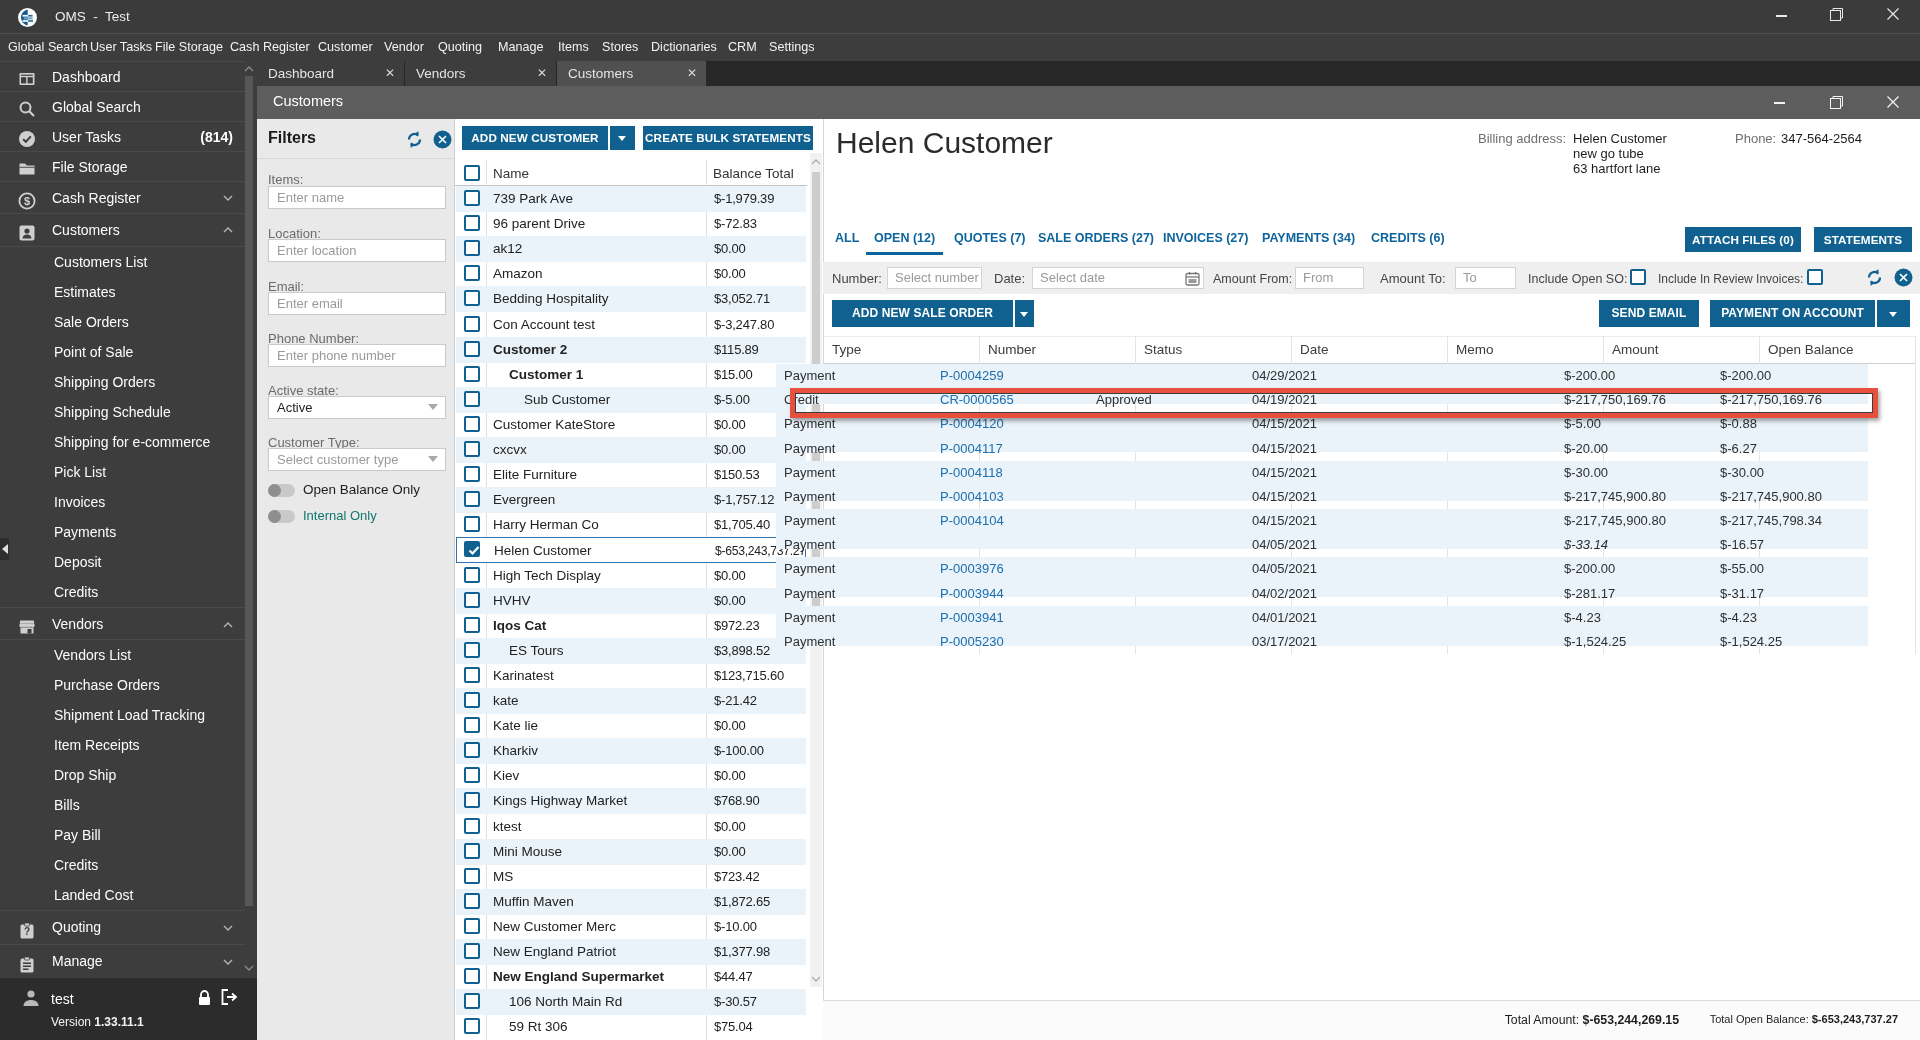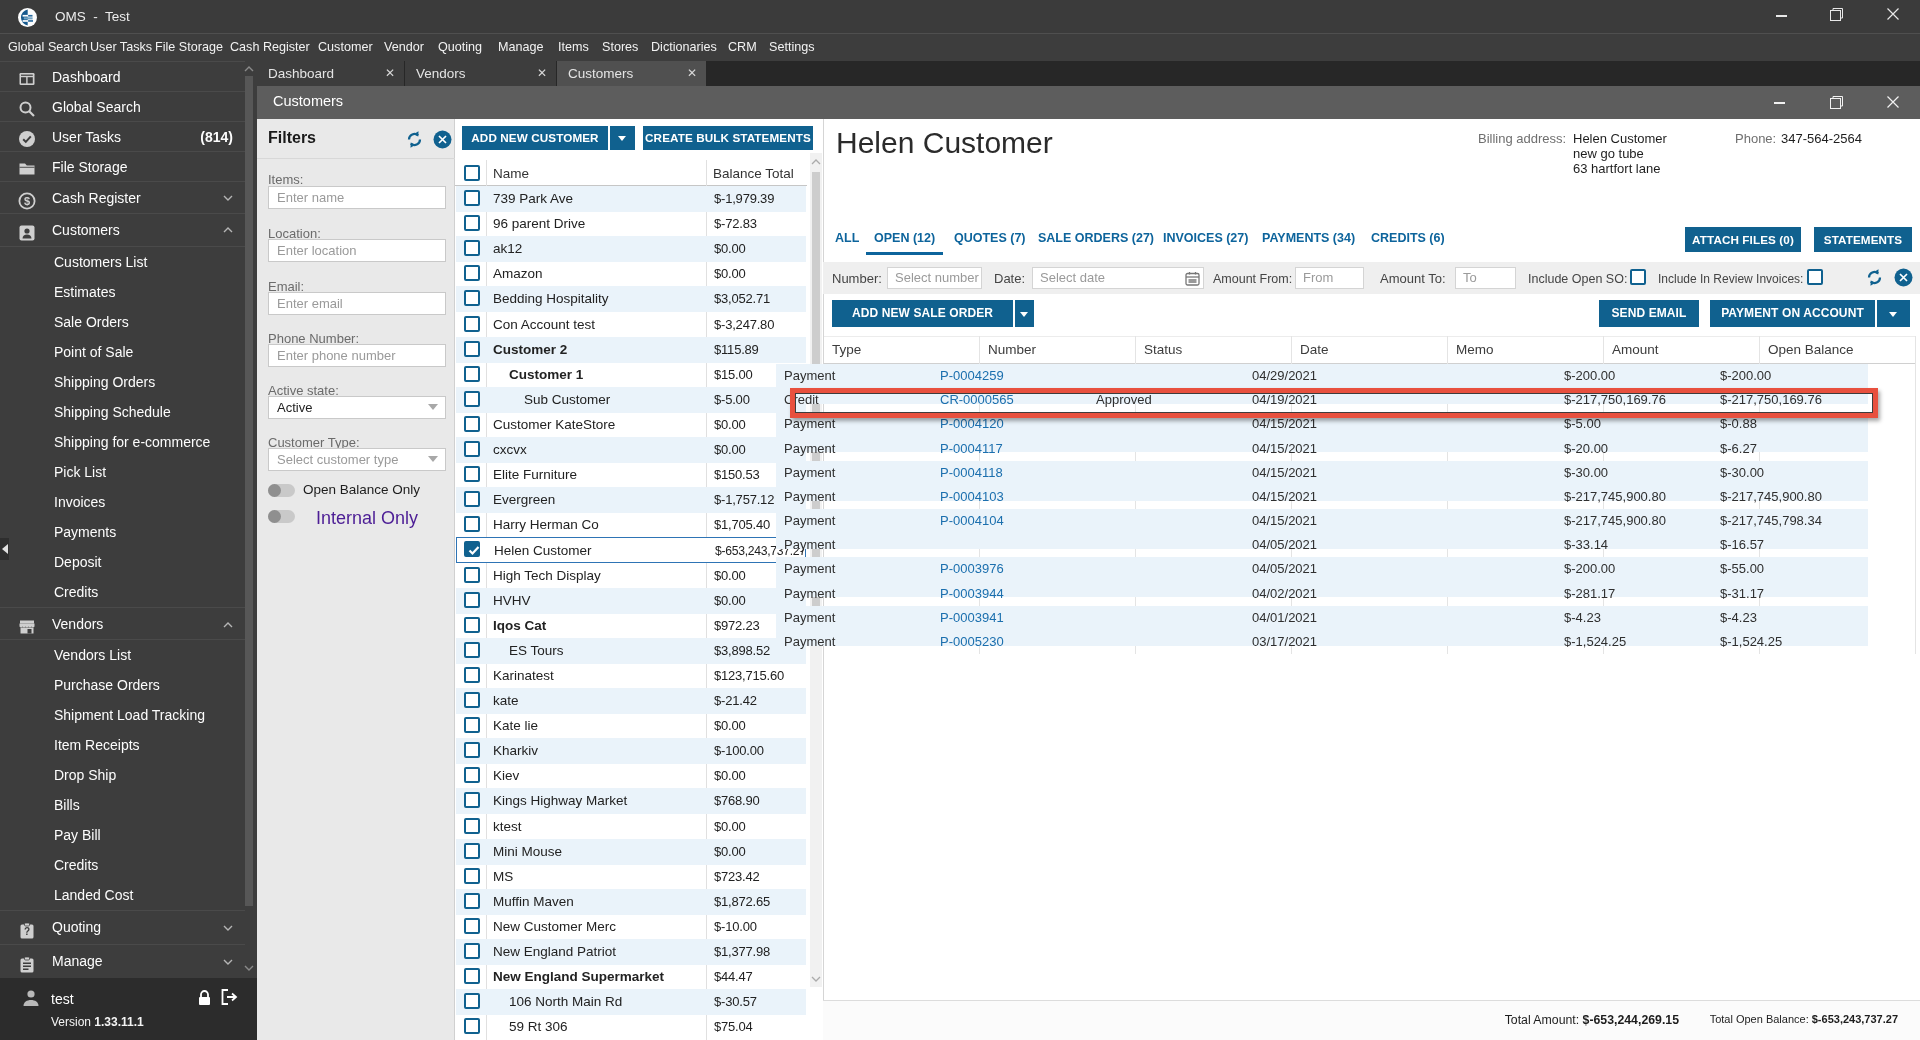--- a/index.html
+++ b/index.html
@@ -324,21 +324,21 @@
 <div class="finput" style="top:225px">Enter phone number</div>
 <div class="flabel" style="top:264px">Active state:</div>
 <div class="finput dark" style="top:277px">Active<span class="fdd"></span></div>
 <div class="flabel" style="top:316px">Customer Type:</div>
 <div class="finput" style="top:329px">Select customer type<span class="fdd"></span></div>
 <div class="ab" style="left:11px;top:365px;width:27px;height:13px;background:#c9c9c9;border-radius:7px;"></div>
 <div class="ab" style="left:11px;top:365px;width:13px;height:13px;background:#8f8f8f;border-radius:50%;"></div>
 <div class="ab" style="left:46px;top:363px;font-size:13.5px;color:#1d1d1d;">Open Balance Only</div>
 <div class="ab" style="left:11px;top:391px;width:27px;height:13px;background:#c9c9c9;border-radius:7px;"></div>
 <div class="ab" style="left:11px;top:391px;width:13px;height:13px;background:#8f8f8f;border-radius:50%;"></div>
-<div class="ab" style="left:59px;top:389px;font-size:18px;color:#4c1d95;">Internal Only</div>
+<div class="ab" style="left:46px;top:389px;font-size:13px;color:#0f766e;">Internal Only</div>
 </div>
 <div id="custpanel" class="ab">
 </div>
 <div class="bluebtn" style="left:462px;top:126px;width:146px;height:24px;line-height:24px;">ADD NEW CUSTOMER</div>
 <div class="bluebtn" style="left:610px;top:126px;width:25px;height:24px;">
     <div class="ab" style="left:8px;top:10px;width:0;height:0;border-left:4.5px solid transparent;border-right:4.5px solid transparent;border-top:5px solid #fff;"></div>
   </div>
 <div class="bluebtn" style="left:643px;top:126px;width:170px;height:24px;line-height:24px;">CREATE BULK STATEMENTS</div>
 <div class="ab" style="left:455px;top:160px;width:352px;height:26px;border-bottom:1px solid #c6c6c6;"></div>
 <div class="cb" style="left:464px;top:165px;"></div>
@@ -645,21 +645,21 @@
 <span class="tc" style="left:8px;">Payment</span>
 <span class="tc lnk" style="left:164px;">P-0004104</span>
 <span class="tc" style="left:476px;">04/15/2021</span>
 <span class="tc" style="left:788px;">$-217,745,900.80</span>
 <span class="tc" style="left:944px;">$-217,745,798.34</span>
 </div>
 <div class="trow" style="top:533.2px;">
 <span class="tc" style="left:8px;">Payment</span>
 <span class="tc lnk" style="left:164px;margin-top:45px;">P-0003969</span>
 <span class="tc" style="left:476px;">04/05/2021</span>
-<span class="tc" style="left:788px;">$-33.14</span>
+<span class="tc" style="left:788px;font-style:italic;">$-33.14</span>
 <span class="tc" style="left:944px;">$-16.57</span>
 </div>
 <div class="trow alt" style="top:557.4px;">
 <span class="tc" style="left:8px;">Payment</span>
 <span class="tc lnk" style="left:164px;">P-0003976</span>
 <span class="tc" style="left:476px;">04/05/2021</span>
 <span class="tc" style="left:788px;">$-200.00</span>
 <span class="tc" style="left:944px;">$-55.00</span>
 </div>
 <div class="trow" style="top:581.5px;">

